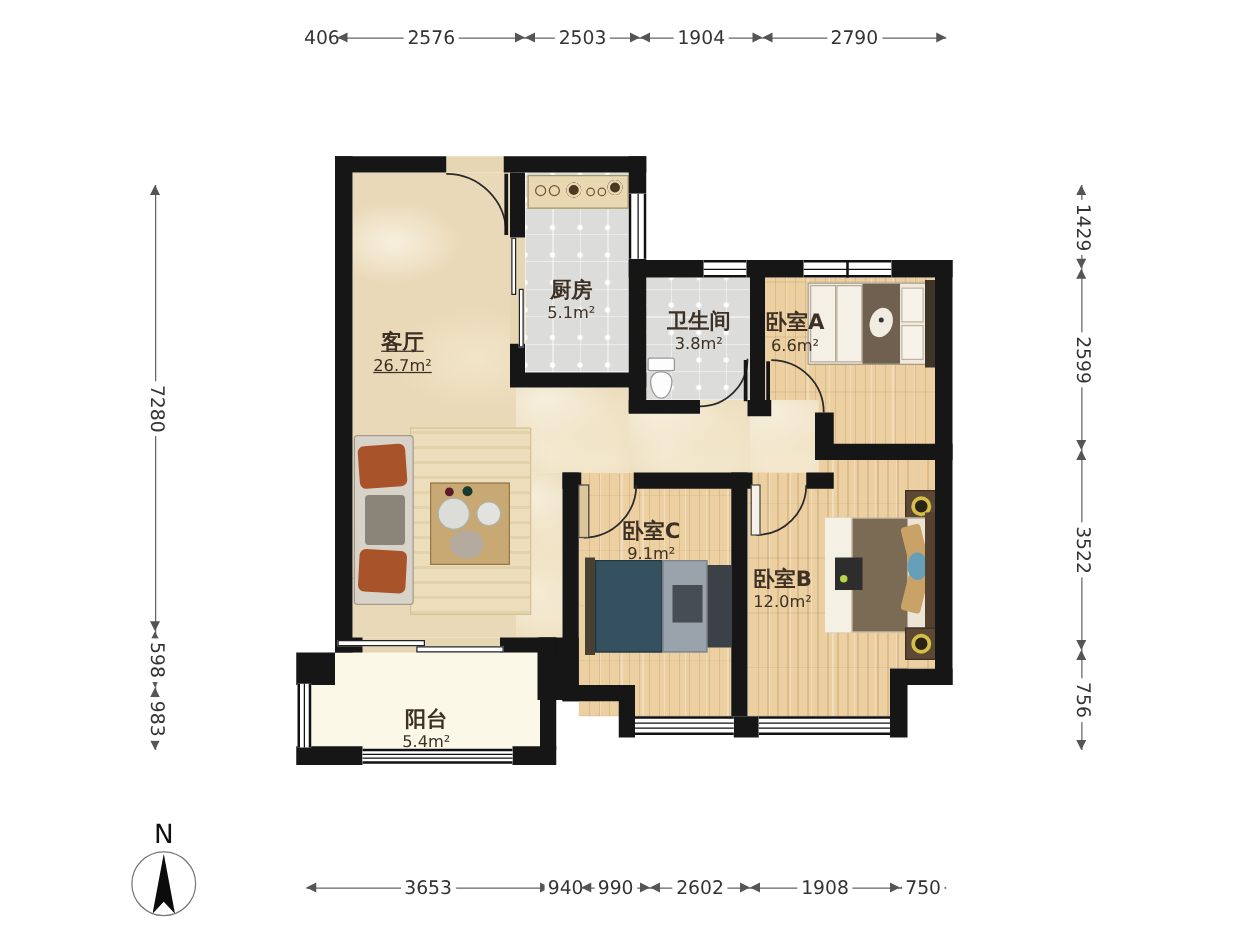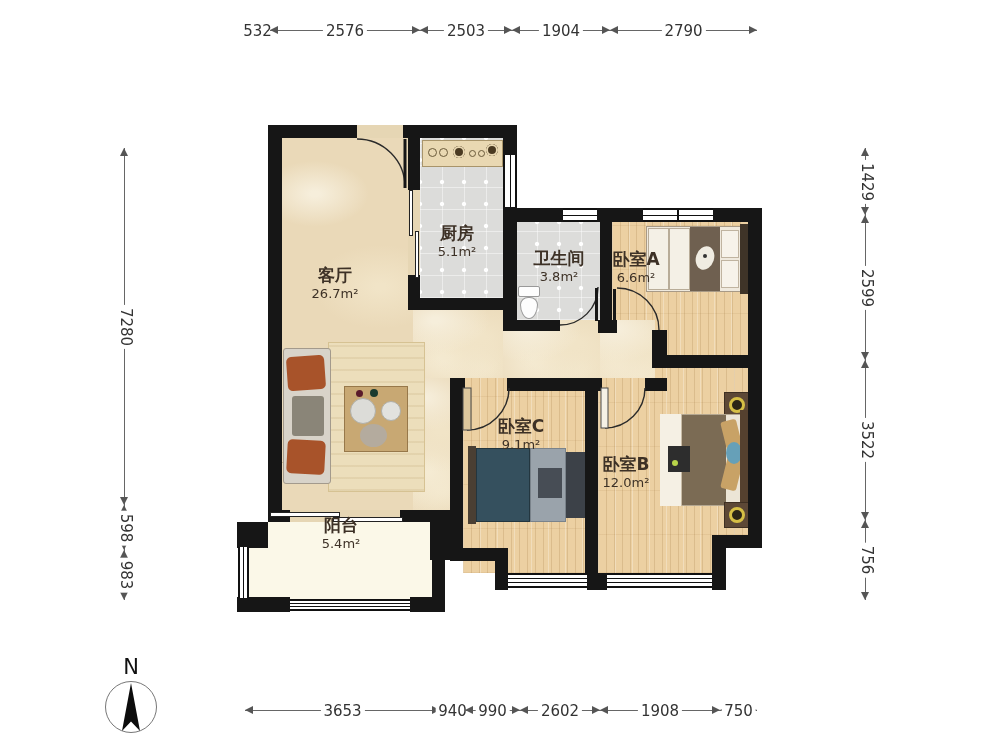--- a/index.html
+++ b/index.html
@@ -210,21 +210,21 @@
     <path d="M617,288 A42,42 0 0 1 659,330" fill="none" stroke="#2a2a2a" stroke-width="1.4"></path>
     <line x1="614.5" y1="289" x2="614.5" y2="329" stroke="#161616" stroke-width="3"></line>
 
     <path d="M509,388 A42,42 0 0 1 467,430" fill="none" stroke="#2a2a2a" stroke-width="1.4"></path>
     <rect x="463" y="388" width="8" height="42" fill="#dcc69c" stroke="#4a4a4a" stroke-width="1"></rect>
 
     <path d="M645,388 A40,40 0 0 1 605,428" fill="none" stroke="#2a2a2a" stroke-width="1.4"></path>
     <rect x="601" y="388" width="7" height="40" fill="#f5f1e6" stroke="#4a4a4a" stroke-width="1"></rect>
   </svg>
 
-  <div class="rlab" style="left:335px;top:283px;">
+  <div class="rlab" style="left:322px;top:283px;text-decoration:underline;">
     <span class="nm">客厅</span>
       <span class="ar2">26.7m²</span>
     </div>
   <div class="rlab" style="left:457px;top:241px;">
     <span class="nm">厨房</span>
       <span class="ar2">5.1m²</span>
     </div>
   <div class="rlab" style="left:559px;top:266px;">
     <span class="nm">卫生间</span>
       <span class="ar2">3.8m²</span>
@@ -234,29 +234,29 @@
       <span class="ar2">6.6m²</span>
     </div>
   <div class="rlab" style="left:521px;top:434px;">
     <span class="nm">卧室C</span>
       <span class="ar2">9.1m²</span>
     </div>
   <div class="rlab" style="left:626px;top:472px;">
     <span class="nm">卧室B</span>
       <span class="ar2">12.0m²</span>
     </div>
-  <div class="rlab" style="left:341px;top:533px;">
+  <div class="rlab" style="left:341px;top:584px;">
     <span class="nm">阳台</span>
       <span class="ar2">5.4m²</span>
     </div>
 
   <div class="dimh" style="left:245px;top:24px;width:25px;">
     <i class="al"></i>
       <i class="ar"></i>
-      <span class="dlab">532</span>
+      <span class="dlab">406</span>
     </div>
   <div class="dimh" style="left:270px;top:24px;width:150px;">
     <i class="al"></i>
       <i class="ar"></i>
       <span class="dlab">2576</span>
     </div>
   <div class="dimh" style="left:420px;top:24px;width:92px;">
     <i class="al"></i>
       <i class="ar"></i>
       <span class="dlab">2503</span>

